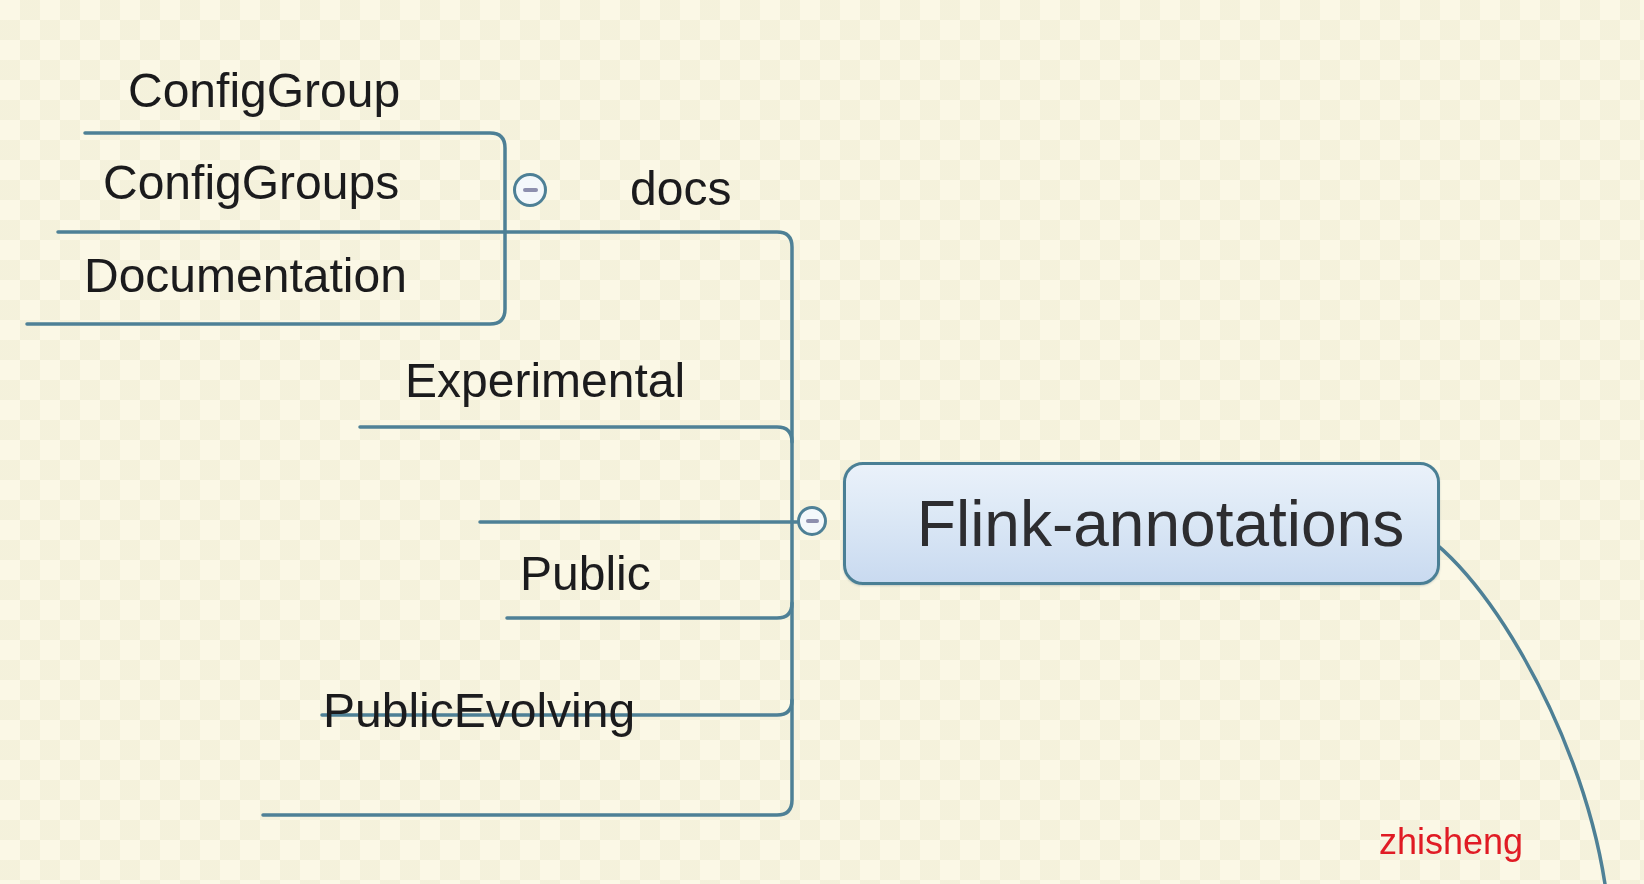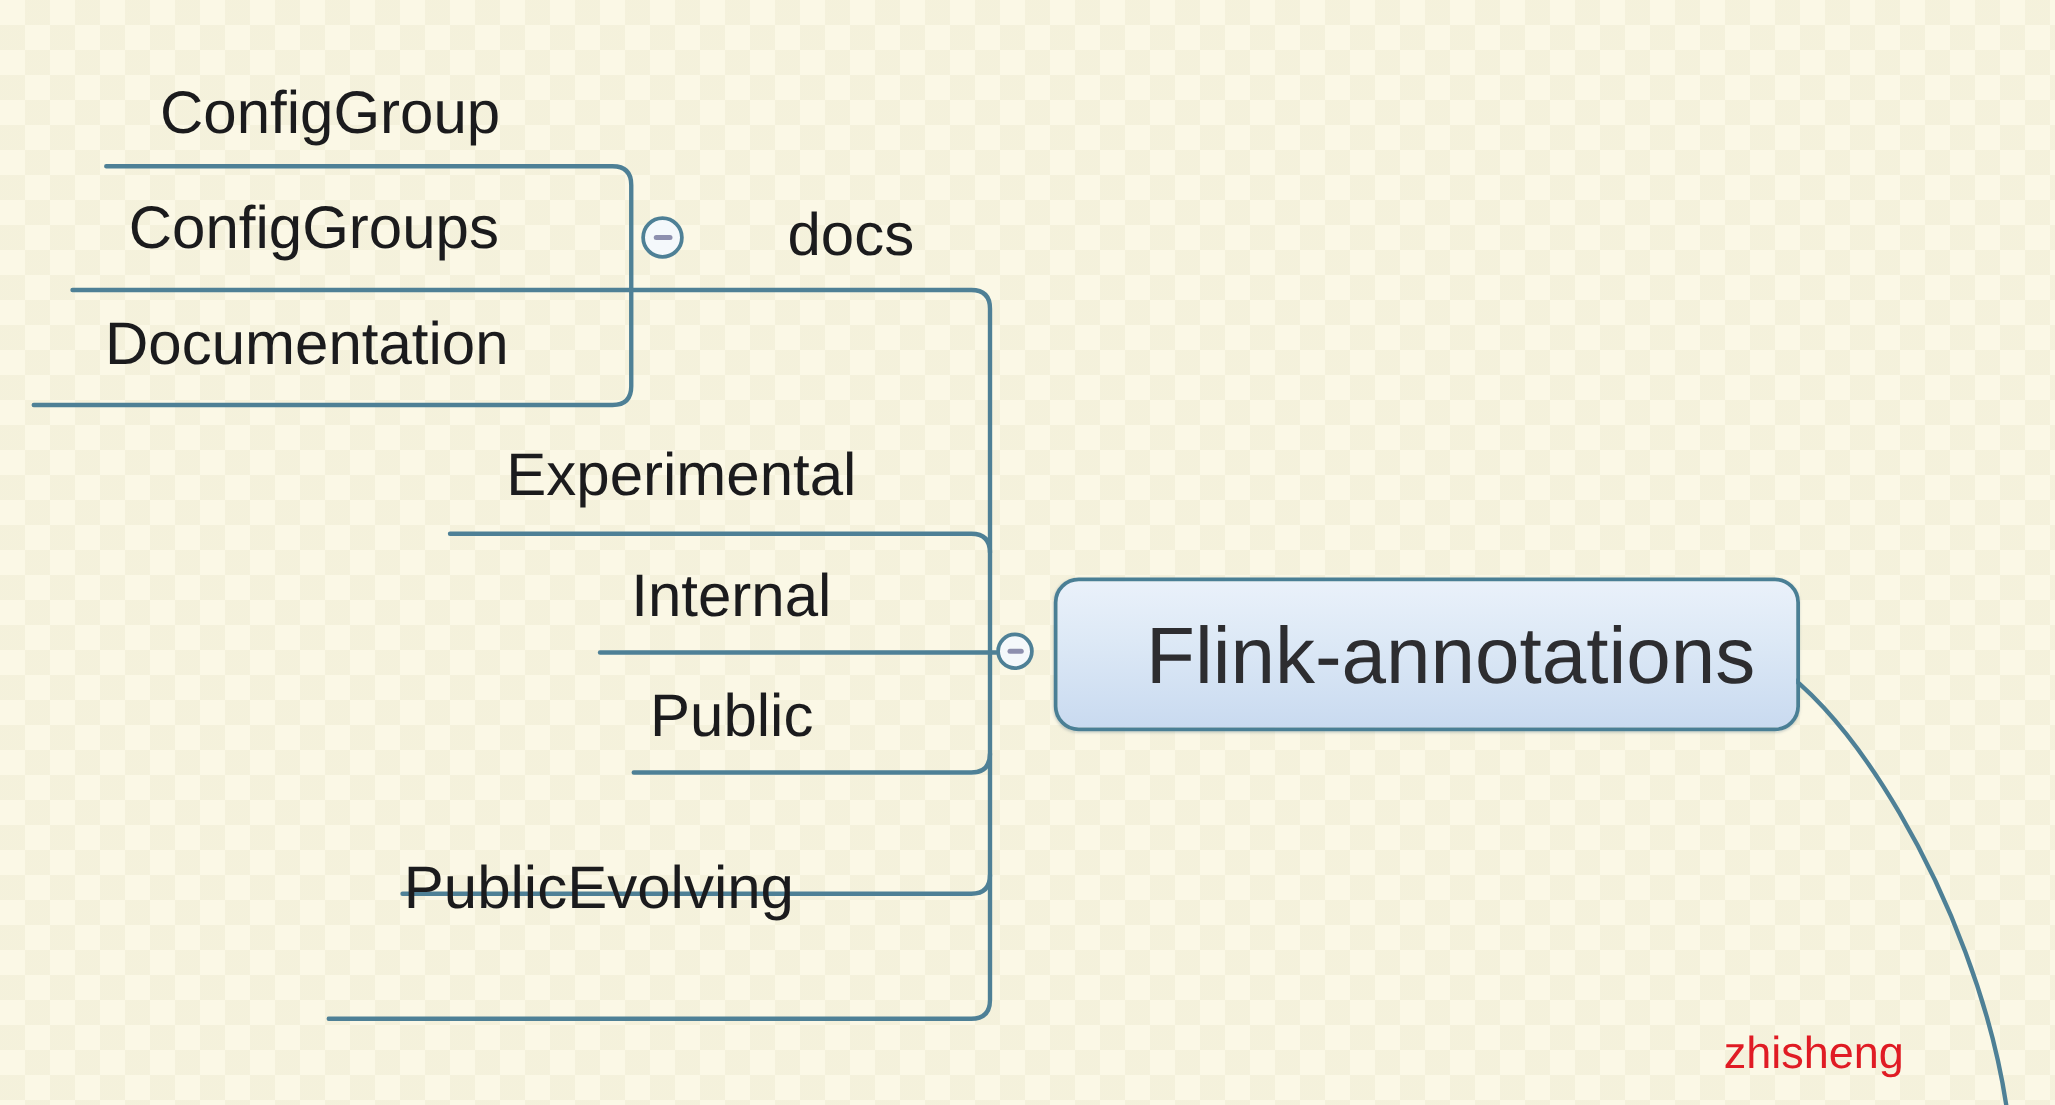--- a/index.html
+++ b/index.html
@@ -125,21 +125,20 @@
   <div class="topic-label" style="left:128px; top:66px;">ConfigGroup</div>
   <div class="topic-label" style="left:103px; top:158px;">ConfigGroups</div>
   <div class="topic-label" style="left:72px; top:251px;margin-left:12px;">Documentation</div>
 
   <div class="collapse-toggle" id="collapse-docs">
     <div class="minus-bar"></div>
   </div>
 
   <div class="topic-label" style="left:600px; top:164px;margin-left:30px;">docs</div>
   <div class="topic-label" style="left:405px; top:356px;">Experimental</div>
-  <div class="topic-label" style="left:505px; top:453px;">Internal</div>
   <div class="topic-label" style="left:520px; top:549px;">Public</div>
   <div class="topic-label" style="left:323px; top:646px;margin-top:40px;">PublicEvolving</div>
 
   <div class="collapse-toggle" id="collapse-root">
     <div class="minus-bar" style="width:13px;"></div>
   </div>
 
   <div class="central-node">
     <span>Flink-annotations</span>
   </div>

